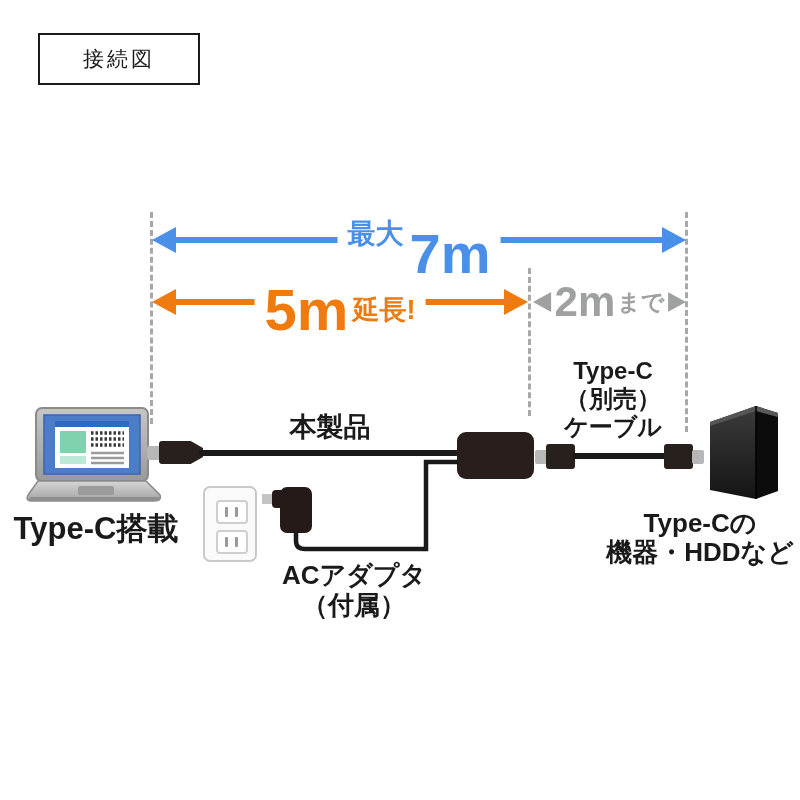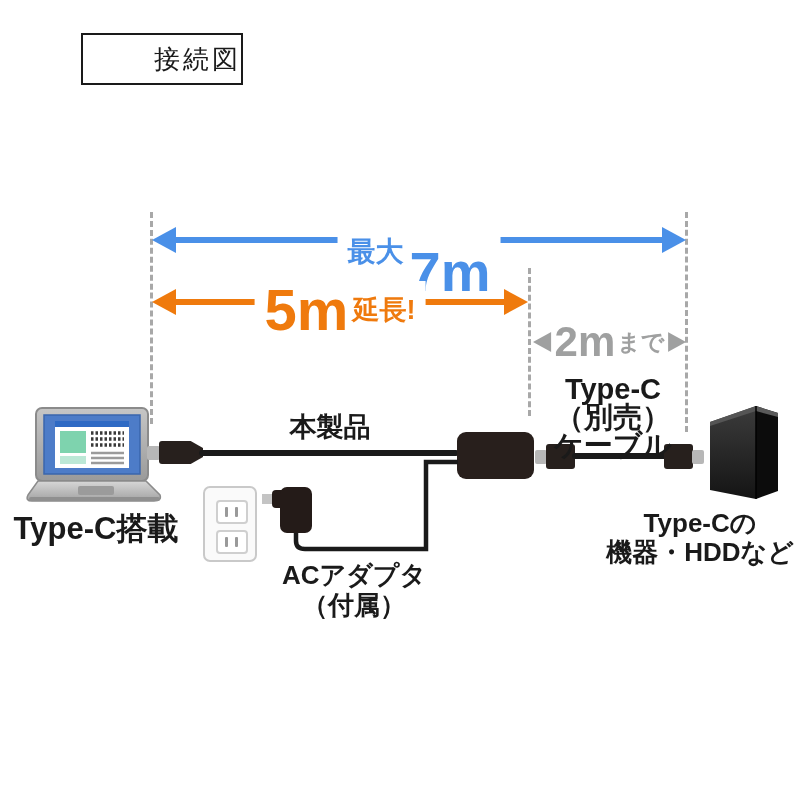--- a/index.html
+++ b/index.html
@@ -4,22 +4,22 @@
 <style>
   html,body{margin:0;padding:0;background:#fff;}
   .canvas{
     position:relative;width:800px;height:800px;background:#ffffff;overflow:hidden;
     font-family:"Liberation Sans","DejaVu Sans",sans-serif;color:#1a1a1a;
   }
   .abs{position:absolute;}
   
   .title-box{
     left:38px;top:33px;width:158px;height:48px;border:2.5px solid #1a1a1a;
-    display:flex;align-items:center;justify-content:flex-end;
-    font-size:26px;font-weight:500;letter-spacing:3px;margin-left:43px;
+    display:flex;align-items:center;justify-content:center;
+    font-size:21px;font-weight:500;letter-spacing:3px;
   }
   
   .v-dash{width:0;border-left:3px dashed #a8a8a8;}
   
   .arrow{height:56px;}
   .arrow .shaft{position:absolute;left:16px;right:16px;height:6px;border-radius:2px;}
   .arrow .head{position:absolute;width:0;height:0;border-top:13px solid transparent;border-bottom:13px solid transparent;}
   .arrow .head.left{left:0;border-right-width:24px;border-right-style:solid;}
   .arrow .head.right{right:0;border-left-width:24px;border-left-style:solid;}
   .arrow .cap{
@@ -51,37 +51,37 @@
   </div>
 
   <div class="abs v-dash" style="left:150px;top:212px;height:212px;"></div>
   <div class="abs v-dash" style="left:528px;top:268px;height:148px;"></div>
   <div class="abs v-dash" style="left:685px;top:212px;height:220px;"></div>
 
   <div class="abs arrow" style="left:152px;top:214px;width:534px;">
     <div class="shaft" style="top:23px;background:#4a90e8;"></div>
     <div class="head left" style="top:13px;border-right-color:#4a90e8;"></div>
     <div class="head right" style="top:13px;border-left-color:#4a90e8;"></div>
-    <div class="cap" style="top:38px;">
+    <div class="cap" style="top:20px;">
       <span class="small t-blue" style="font-size:28px;">最大</span>
       <span class="big t-blue" style="font-size:56px;margin-left:6px;margin-top:40px;">7m</span>
     </div>
   </div>
 
   <div class="abs arrow" style="left:152px;top:274px;width:376px;">
     <div class="shaft" style="top:25px;background:#ef7a0d;"></div>
     <div class="head left" style="top:15px;border-right-color:#ef7a0d;"></div>
     <div class="head right" style="top:15px;border-left-color:#ef7a0d;"></div>
     <div class="cap" style="top:36px;">
       <span class="big t-orange" style="font-size:58px;">5m</span>
       <span class="small t-orange" style="font-size:27px;margin-left:4px;">延長!</span>
     </div>
   </div>
 
-  <div class="abs arrow" style="left:533px;top:274px;width:153px;margin-top:40px;">
+  <div class="abs arrow" style="left:533px;top:274px;width:153px;">
     <div class="shaft" style="top:25px;left:10px;right:10px;background:#9fa0a0;"></div>
     <div class="head left" style="top:17px;border-top-width:11px;border-bottom-width:11px;border-right-width:20px;border-right-color:#9fa0a0;"></div>
     <div class="head right" style="top:17px;border-top-width:11px;border-bottom-width:11px;border-left-width:20px;border-left-color:#9fa0a0;"></div>
     <div class="cap" style="top:28px;padding:0 4px;">
       <span class="big t-gray" style="font-size:42px;">2m</span>
       <span class="small t-gray" style="font-size:23px;margin-left:2px;">まで</span>
     </div>
   </div>
 
   <svg class="abs" style="left:26px;top:398px;" width="142" height="108" viewBox="0 0 142 108">
@@ -163,21 +163,21 @@
 
   <div class="abs label" style="left:96px;top:514px;font-size:31px;font-weight:700;line-height:29px;">
     <div>Type-C搭載</div>
   </div>
 
   <div class="abs label" style="left:354px;top:560px;font-size:26px;font-weight:700;line-height:30px;">
     <div>ACアダプタ</div>
     <div>（付属）</div>
   </div>
 
-  <div class="abs label" style="left:613px;top:357px;font-size:29px;font-weight:600;line-height:28px;margin-top:18px;">
+  <div class="abs label" style="left:613px;top:357px;font-size:24px;font-weight:600;line-height:28px;">
     <div>Type-C</div>
     <div>（別売）</div>
     <div>ケーブル</div>
   </div>
 
   <div class="abs label" style="left:700px;top:509px;font-size:26px;font-weight:700;line-height:29px;">
     <div>Type-Cの</div>
     <div>機器・HDDなど</div>
   </div>
 

